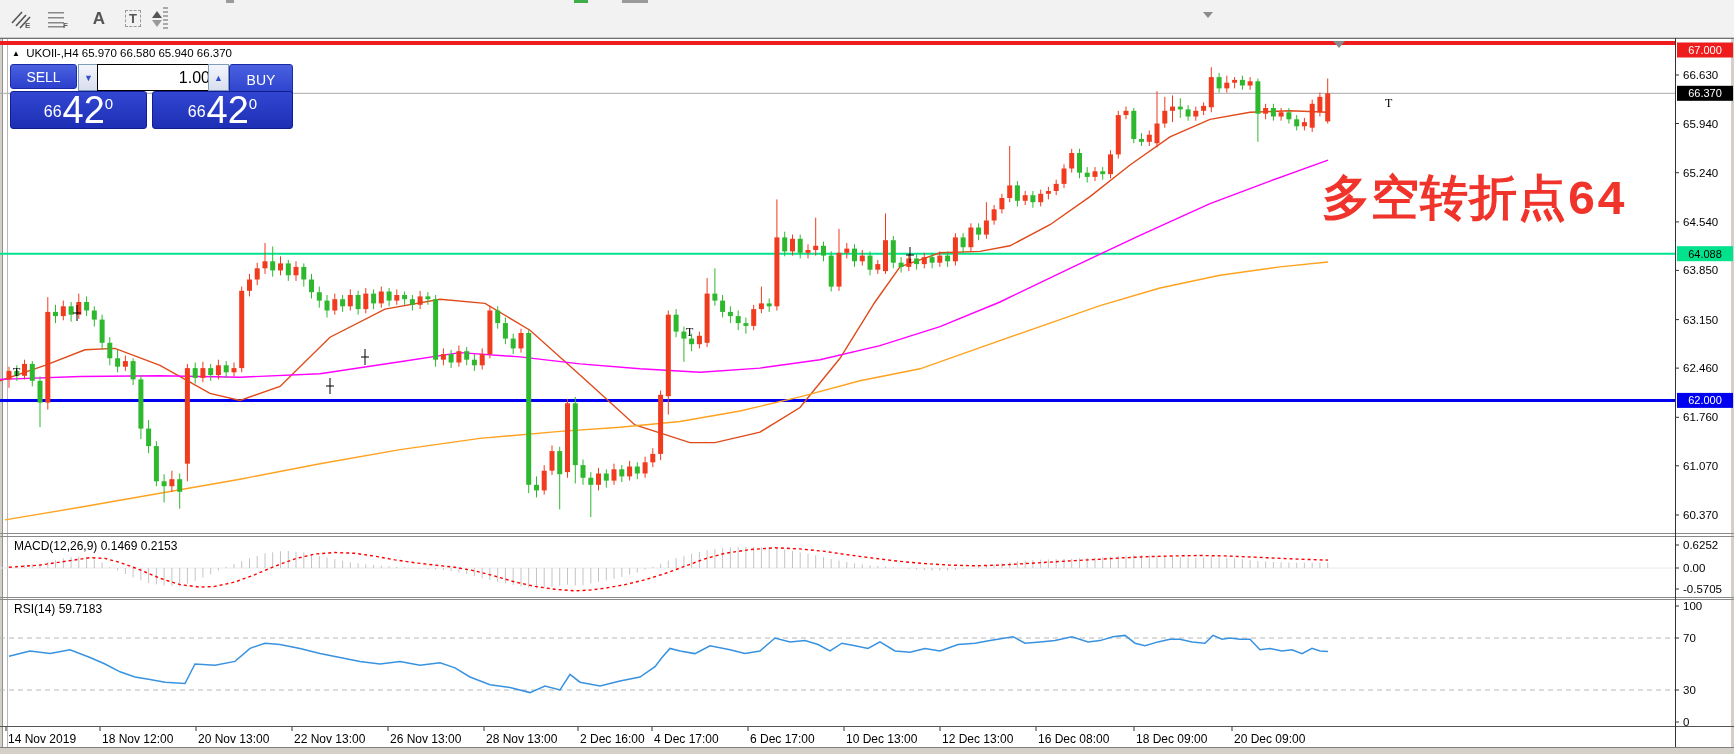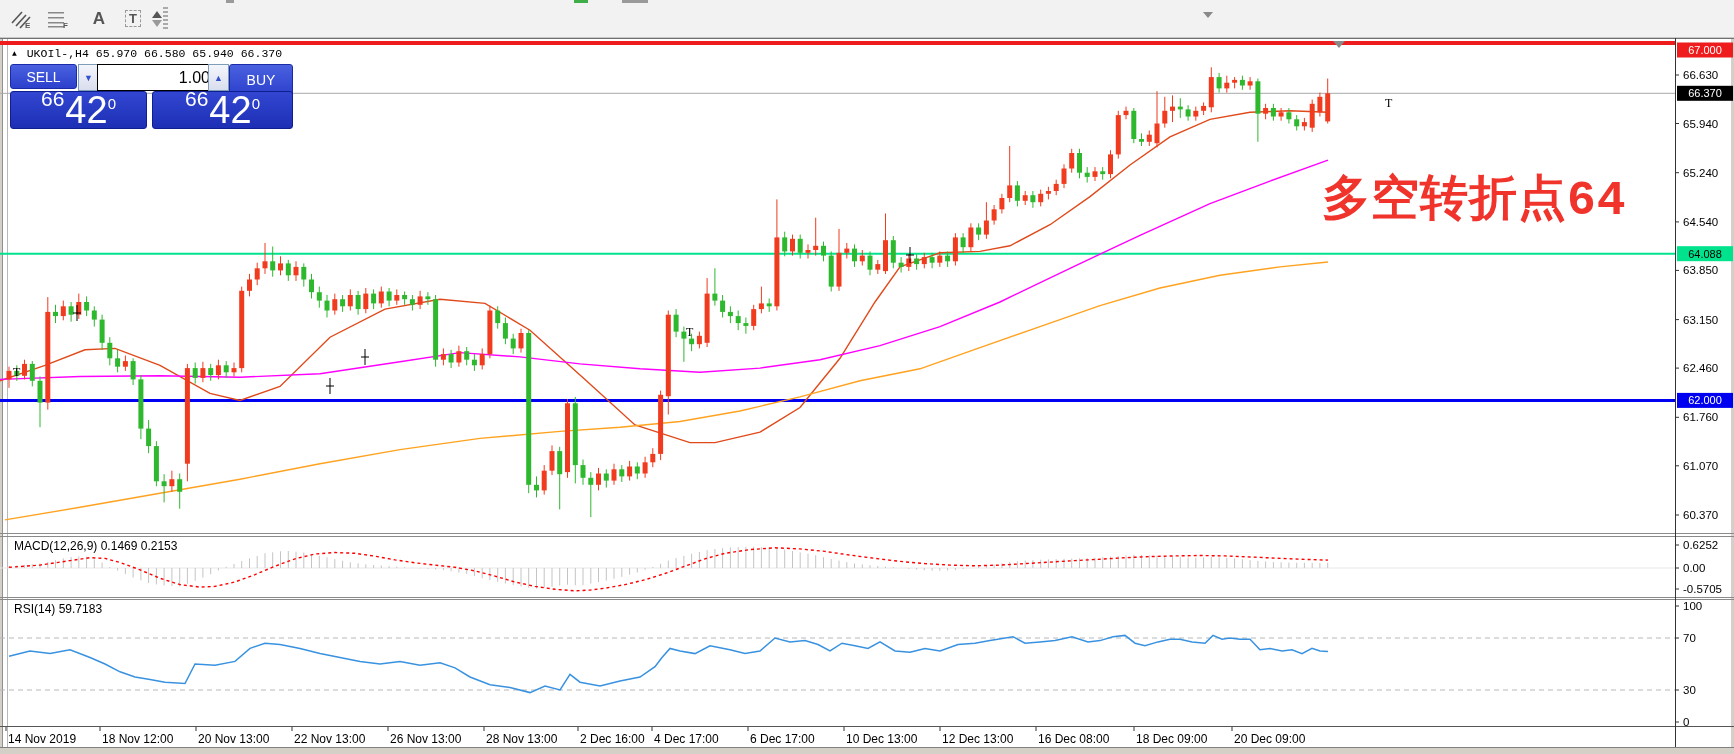--- a/index.html
+++ b/index.html
@@ -17,37 +17,37 @@
         background-image:repeating-linear-gradient(#aaa 0 2px,transparent 2px 4px);
         background-size:2px 100%;background-repeat:repeat-x;}
   .tfbar{position:absolute;left:176px;top:5px;display:flex;gap:2px;}
   .tf-btn{height:26px;min-width:28px;padding:0 6px;display:flex;align-items:center;justify-content:center;
           font-size:12.5px;color:#555;cursor:pointer;border:1px solid transparent;border-radius:3px;}
   .tf-btn.active{background:#fbfbfb;border:1px solid #b4b4b4;box-shadow:inset 0 0 2px #ddd;color:#333;}
   .overflow-arrow{position:absolute;left:1203px;top:12px;width:0;height:0;border-left:5px solid transparent;
           border-right:5px solid transparent;border-top:6px solid #8a8a8a;cursor:pointer;}
   
   #chart-svg{position:absolute;left:0;top:0;z-index:5;}
-  .sym-header{position:absolute;left:12px;top:47px;z-index:10;font-size:11.5px;color:#000;white-space:nowrap;font-family:Liberation Mono, monospace;}
+  .sym-header{position:absolute;left:12px;top:47px;z-index:10;font-size:11.5px;color:#000;white-space:nowrap;}
   .sym-header .tri{font-size:8px;vertical-align:1px;margin-right:3px;}
   .ind-label{position:absolute;z-index:10;font-size:12px;color:#000;white-space:nowrap;}
   .annotation{position:absolute;left:1322px;top:166px;z-index:9;font-size:48px;font-weight:bold;
               color:#f0342b;letter-spacing:1px;white-space:nowrap;font-family:Liberation Mono, monospace;}
   
   .trade-panel{position:absolute;left:0;top:0;z-index:20;}
   .tp-btn{position:absolute;border:1px solid #1b2ba8;border-radius:3px;color:#fff;cursor:pointer;
           display:flex;align-items:center;justify-content:center;
           background:linear-gradient(#4a61e0,#2c40cc);font-size:14px;}
   .tp-spin{position:absolute;top:64px;height:25px;width:19px;border:1px solid #7f9db9;background:linear-gradient(#f4f6fc,#d9deee);
           display:flex;align-items:center;justify-content:center;color:#3350d0;font-size:9px;cursor:pointer;}
   .tp-vol{position:absolute;top:64px;left:97px;width:110px;height:23px;border:1px solid #000000;
           font-size:16px;text-align:right;padding-right:8px;font-family:"Liberation Sans",sans-serif;}
   .price-btn{position:absolute;top:91px;height:38px;border:1px solid #101f90;border-radius:3px;color:#fff;
           background:linear-gradient(#3246d2,#1d2fb4);cursor:pointer;display:flex;align-items:center;justify-content:center;}
-  .price-btn .pfx{font-size:21px;align-self:flex-end;margin-bottom:16px;margin-right:1px;}
+  .price-btn .pfx{font-size:16px;align-self:flex-end;margin-bottom:6px;margin-right:1px;}
   .price-btn .big{font-size:38px;line-height:36px;}
   .price-btn .sup{font-size:15px;align-self:flex-start;margin-top:2px;}
 </style>
 </head>
 <body>
 
 <div class="toolbar">
   <div class="topsliver" style="left:226px;width:8px;background:#9a9a9a;"></div>
   <div class="topsliver" style="left:574px;width:14px;background:#3fae49;"></div>
   <div class="topsliver" style="left:622px;width:26px;background:#9a9a9a;"></div>

